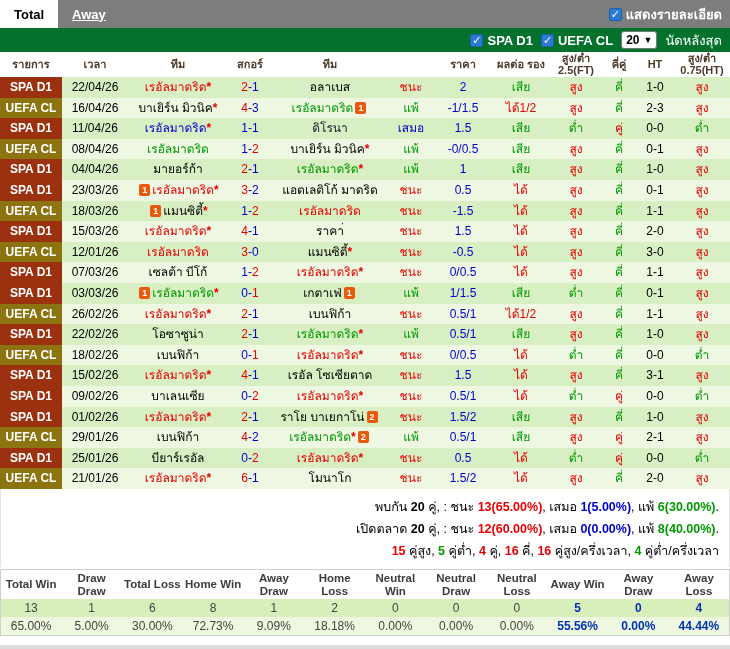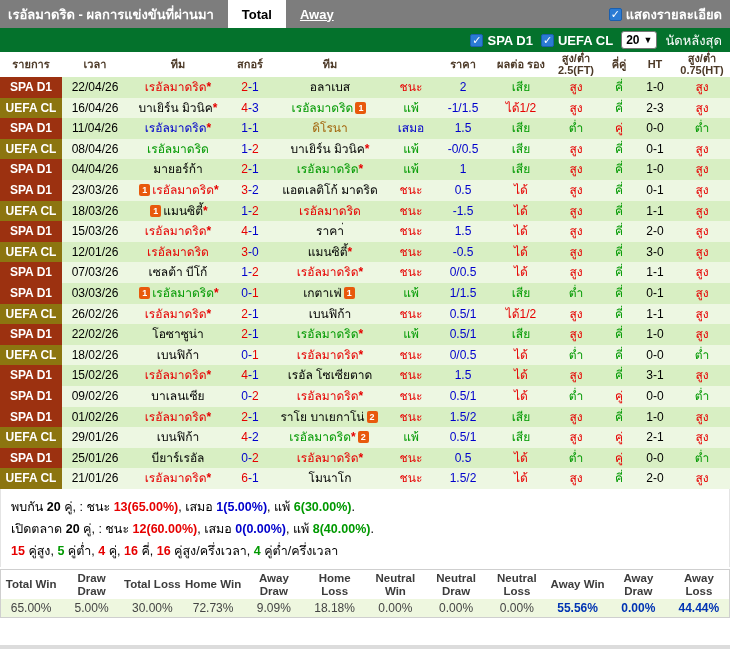--- a/index.html
+++ b/index.html
@@ -28,39 +28,38 @@
   table.matches th { background:#fff; color:#4d3a28; font-size:11px; font-weight:bold; padding:1px 0; line-height:1.05; text-align:center; }
   table.matches td { font-size:12px; text-align:center; padding:1px 0; line-height:1.55; }
   tr.r-dark td { background:#d8efc3; }
   tr.r-light td { background:#edf7e2; }
   td.league { color:#fff !important; font-weight:bold; font-size:12px; cursor:pointer; }
   .ast { color:#e60000; font-weight:bold; }
   .card { display:inline-block; min-width:11px; height:12px; background:#e8590c; color:#fff; font-size:9px; font-weight:bold; line-height:12px; border-radius:2px; padding:0 1px; margin:0 2px; vertical-align:1px; }
   .team-name { cursor:pointer; }
 
   
-  .summary { padding:7px 10px 5px 10px; font-size:12.5px; color:#000; background:#fff; border-left:1px solid #e4e4e4; border-right:1px solid #e4e4e4; }
+  .summary { padding:7px 10px 5px 10px; font-size:12.5px; color:#000; background:#fff; border-left:1px solid #e4e4e4; border-right:1px solid #e4e4e4;text-align:right; }
   .summary .line { line-height:22px; }
   .summary b { font-weight:bold; }
 
   
   table.stats { width:730px; border-collapse:collapse; table-layout:fixed; border:1px solid #cfcfcf; margin-top:2px; }
   table.stats th { background:#fff; color:#3c3c3c; font-size:11.5px; font-weight:bold; line-height:1.1; padding:2px 1px; text-align:center; }
   table.stats td { font-size:12px; color:#444; text-align:center; padding:2px 0; }
   table.stats tr.vals td { background:#d9efbb; }
   table.stats tr.pcts td { background:#eef7df; }
   table.stats .hl { color:#0033b3; font-weight:bold; }
 </style>
 </head>
 <body>
 
 <div class="page">
 
   <div class="title-bar">
-    <span class="ttl">เรอัลมาดริด - ผลการแข่งขันที่ผ่านมา</span>
     <div class="tabs">
       <span class="tab active">Total</span>
       <span class="tab inactive">Away</span>
     </div>
     <span class="spacer"></span>
     <span class="cb-wrap">
       <span class="cbx">✓</span>
       <span>แสดงรายละเอียด</span>
     </span>
   </div>
@@ -139,21 +138,21 @@
           <td style="color: rgb(230, 0, 0);">สูง</td>
           <td style="color: rgb(0, 153, 0);">คี่</td>
           <td>2-3</td>
           <td style="color: rgb(230, 0, 0);">สูง</td>
         </tr>
         <tr class="r-dark">
           <td class="league" style="background: rgb(156, 49, 16);">SPA D1</td>
           <td>11/04/26</td>
           <td><span class="team-name" style="color: rgb(0, 0, 204);">เรอัลมาดริด</span><span class="ast">*</span></td>
           <td><span style="color: rgb(0, 0, 204);">1</span><span style="color: rgb(0, 0, 204);">-</span><span style="color: rgb(0, 0, 204);">1</span></td>
-          <td><span class="team-name" style="color: #a16207;">ดิโรนา</span></td>
+          <td><span class="team-name" style="color: #0f172a;">ดิโรนา</span></td>
           <td style="color: rgb(0, 0, 204);">เสมอ</td>
           <td style="color: rgb(0, 0, 204);">1.5</td>
           <td style="color: rgb(0, 153, 0);">เสีย</td>
           <td style="color: rgb(0, 153, 0);">ต่ำ</td>
           <td style="color: rgb(230, 0, 0);">คู่</td>
           <td>0-0</td>
           <td style="color: rgb(0, 153, 0);">ต่ำ</td>
         </tr>
         <tr class="r-light">
           <td class="league" style="background: rgb(140, 117, 16);">UEFA CL</td>
@@ -413,20 +412,34 @@
           <th>Home Loss</th>
           <th>Neutral Win</th>
           <th>Neutral Draw</th>
           <th>Neutral Loss</th>
           <th>Away Win</th>
           <th>Away Draw</th>
           <th>Away Loss</th>
         </tr>
       </thead>
     <tbody>
+      <tr class="vals" id="stats-vals">
+          <td>13</td>
+          <td>1</td>
+          <td>6</td>
+          <td>8</td>
+          <td>1</td>
+          <td>2</td>
+          <td>0</td>
+          <td>0</td>
+          <td>0</td>
+          <td class="hl">5</td>
+          <td class="hl">0</td>
+          <td class="hl">4</td>
+        </tr>
       <tr class="pcts" id="stats-pcts">
           <td>65.00%</td>
           <td>5.00%</td>
           <td>30.00%</td>
           <td>72.73%</td>
           <td>9.09%</td>
           <td>18.18%</td>
           <td>0.00%</td>
           <td>0.00%</td>
           <td>0.00%</td>

